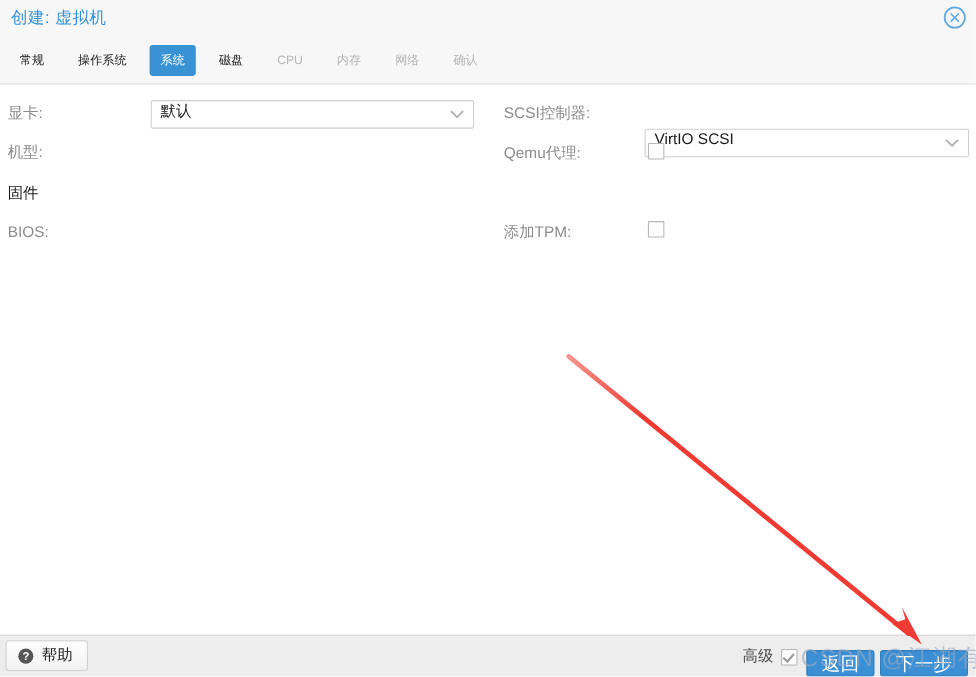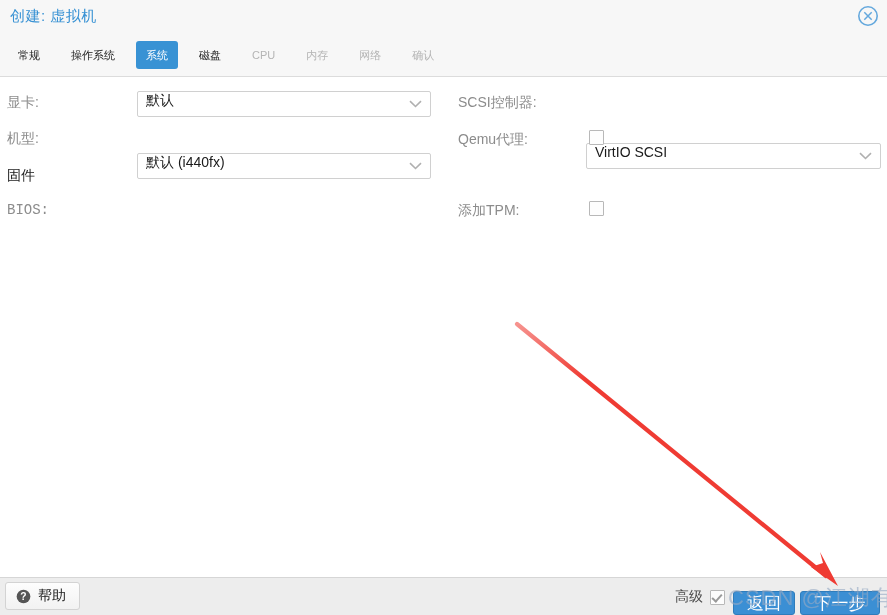--- a/index.html
+++ b/index.html
@@ -263,34 +263,26 @@
       <span class="chev">
         <svg width="13" height="9" viewBox="0 0 13 9">
             <path d="M1 1.6 L6.5 7 L12 1.6" fill="none" stroke="#b0b0b0" stroke-width="1.6"></path>
           </svg>
       </span>
     </div>
 
     <div class="field" style="left:7px; top:53px;">
       <span class="flabel">机型:</span>
     </div>
-    <div class="select" style="left:137px; top:50px; width:294px;">
-      <span class="val">默认 (i440fx)</span>
-      <span class="chev">
-        <svg width="13" height="9" viewBox="0 0 13 9">
-            <path d="M1 1.6 L6.5 7 L12 1.6" fill="none" stroke="#b0b0b0" stroke-width="1.6"></path>
-          </svg>
-      </span>
-    </div>
 
     <div class="field" style="left:7px; top:90px;">
       <span class="flabel section">固件</span>
     </div>
 
-    <div class="field" style="left:7px; top:125px;font-family:Liberation Mono, monospace;">
+    <div class="field" style="left:7px; top:125px;">
       <span class="flabel">BIOS:</span>
     </div>
 
     <div class="field" style="left:458px; top:17px;">
       <span class="flabel">SCSI控制器:</span>
     </div>
     <div class="select" style="left:586px; top:14px; width:295px;">
       <span class="val">VirtIO SCSI</span>
       <span class="chev">
         <svg width="13" height="9" viewBox="0 0 13 9">

